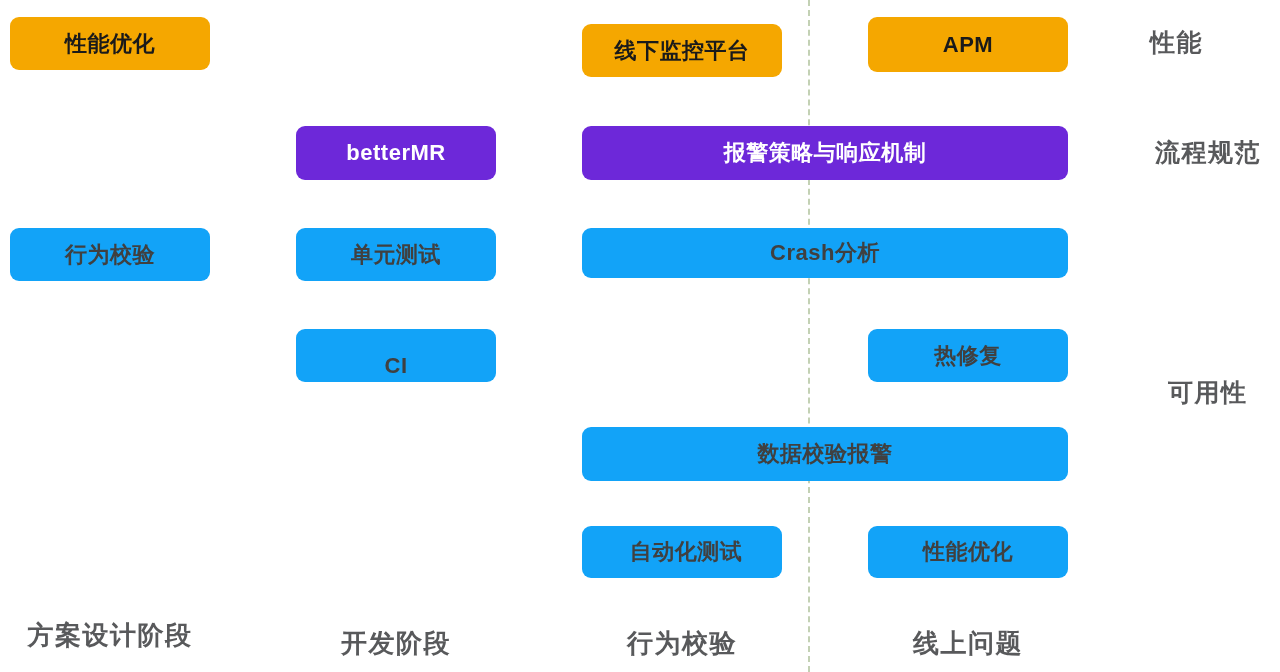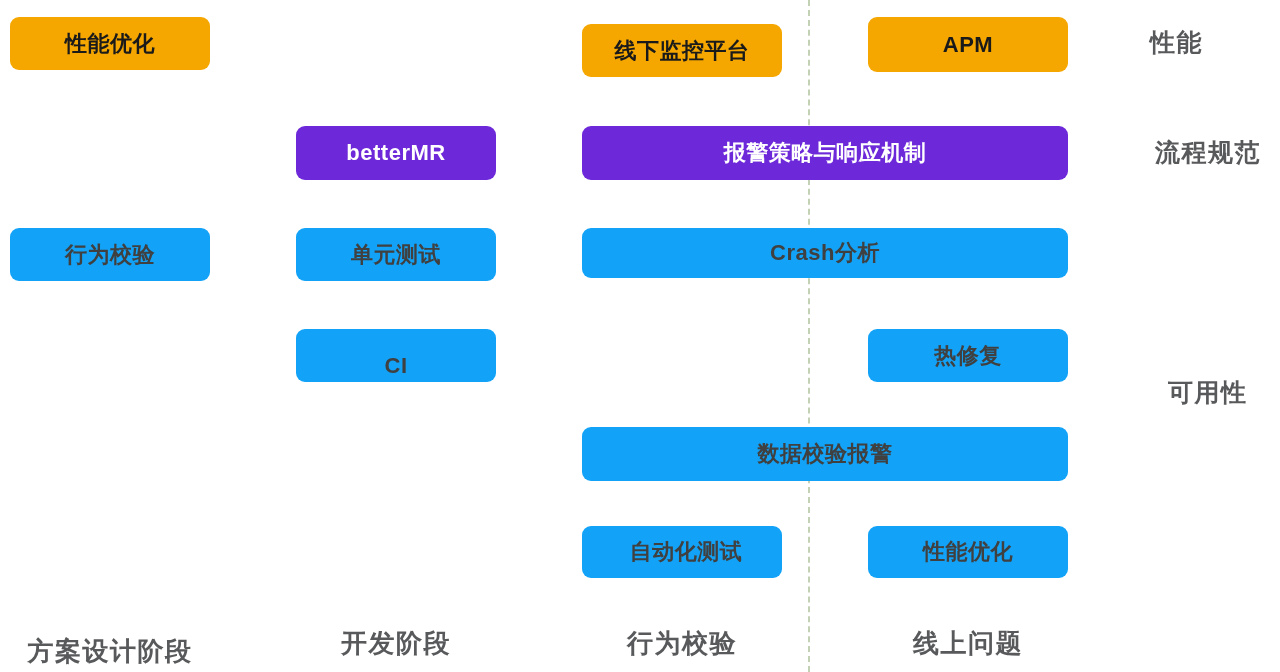--- a/index.html
+++ b/index.html
@@ -135,19 +135,19 @@
       <div class="node blue" style="left: 868px; top: 526px; width: 200px; height: 52px;">
         <span class="node-text" style="font-size: 22px;">性能优化</span>
       </div>
     </div>
   <div id="categories-layer">
       <div class="category" style="top: 30px; left: 1150px;">性能</div>
       <div class="category" style="top: 140px; left: 1155px;">流程规范</div>
       <div class="category" style="top: 380px; left: 1168px;">可用性</div>
     </div>
   <div id="stages-layer">
-      <div class="stage-label" style="top: 638px; left: 10px; width: 200px;">方案设计阶段</div>
+      <div class="stage-label" style="top: 622px; left: 10px; width: 200px;">方案设计阶段</div>
       <div class="stage-label" style="top: 630px; left: 296px; width: 200px;">开发阶段</div>
       <div class="stage-label" style="top: 630px; left: 582px; width: 200px;">行为校验</div>
       <div class="stage-label" style="top: 630px; left: 868px; width: 200px;">线上问题</div>
     </div>
 
 </div>
 
 </body></html>

